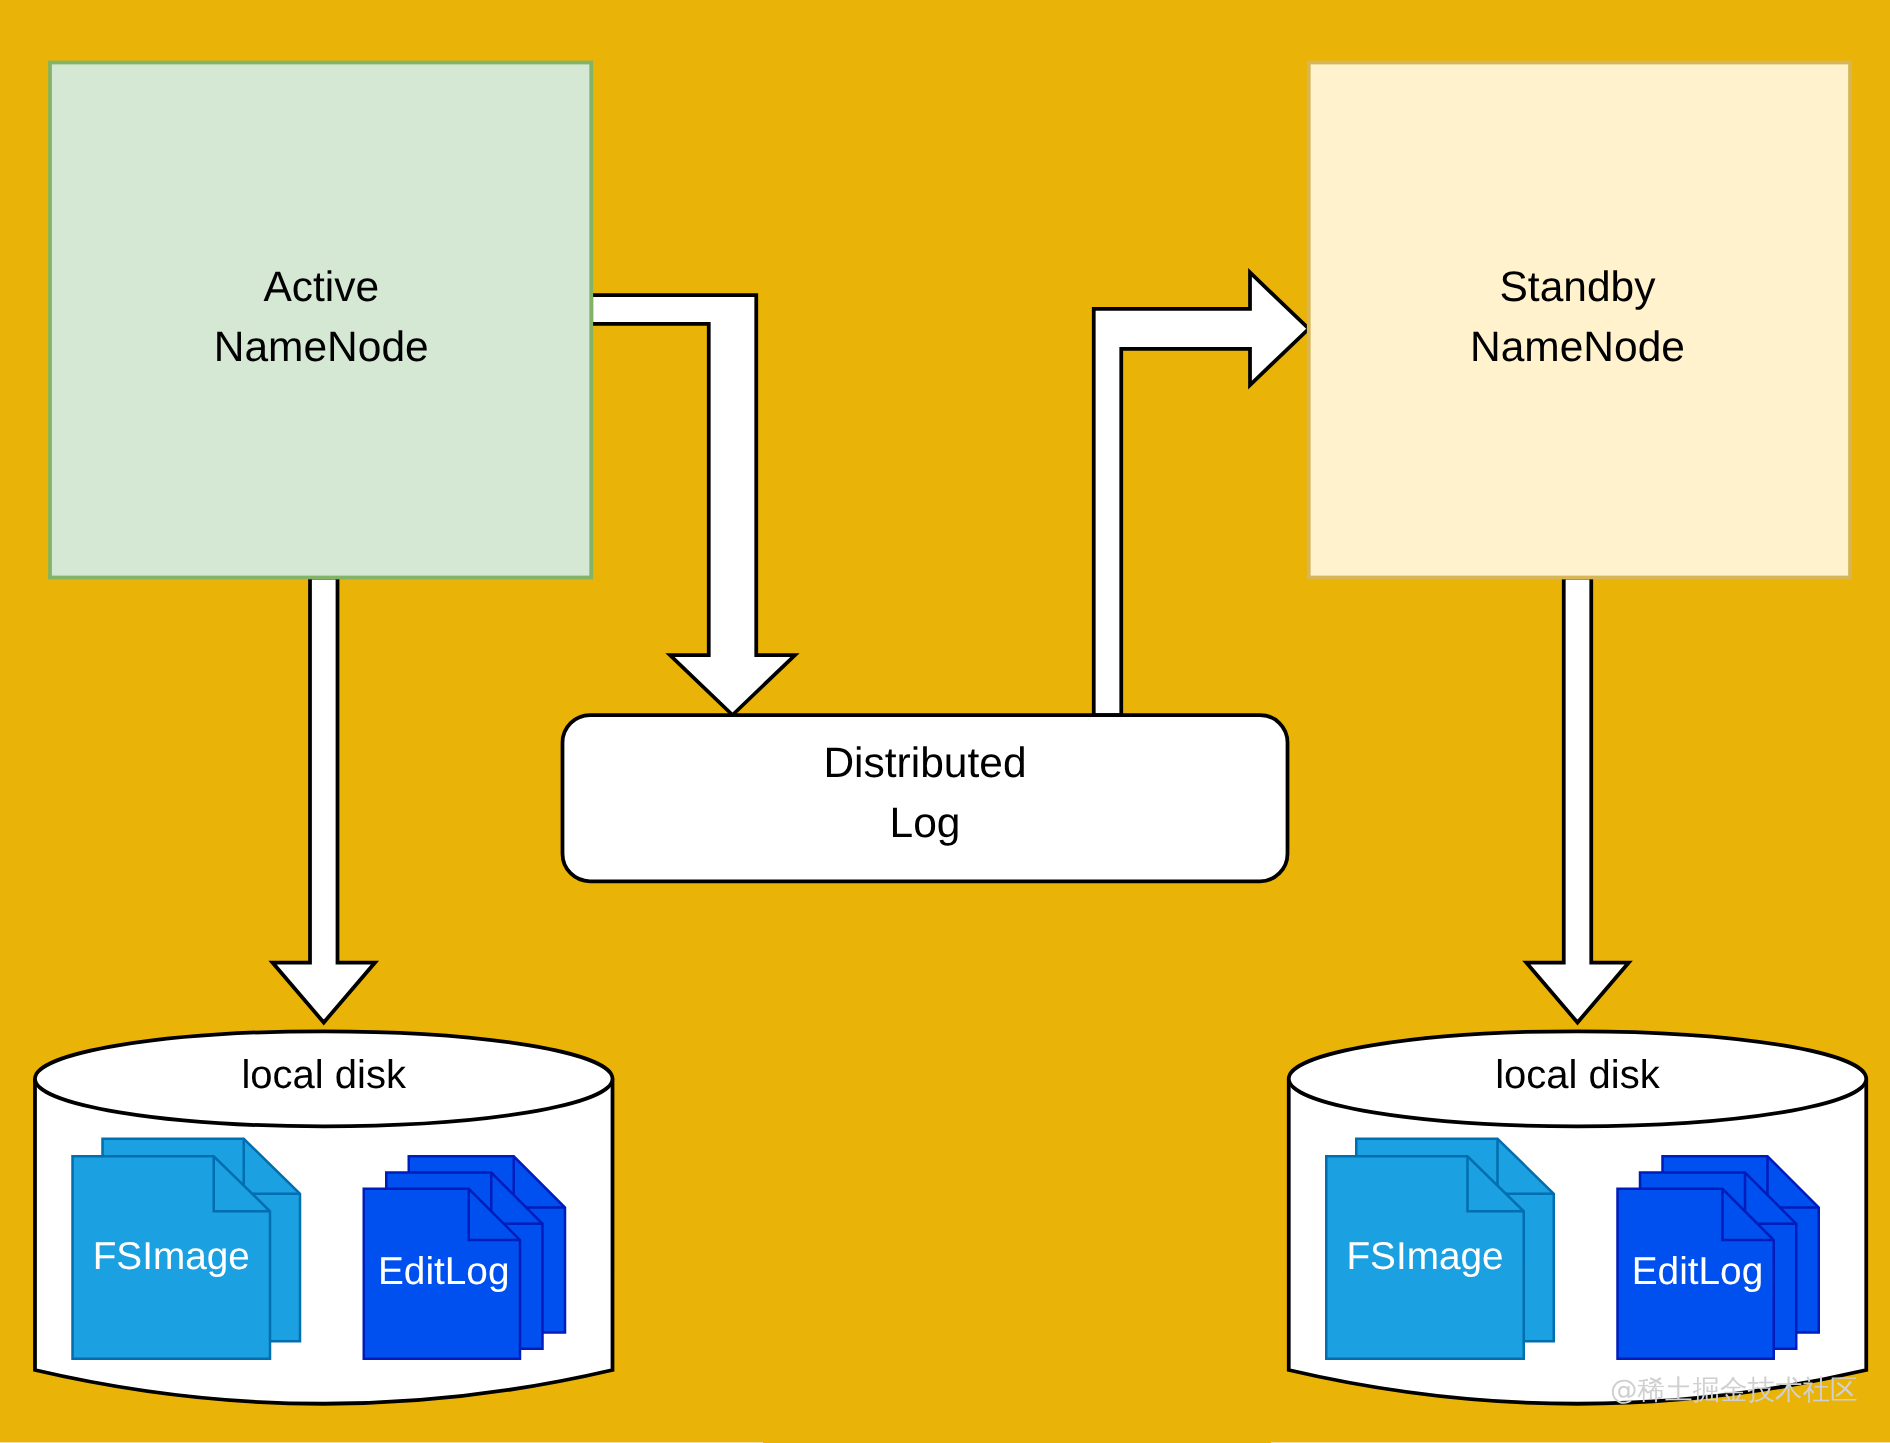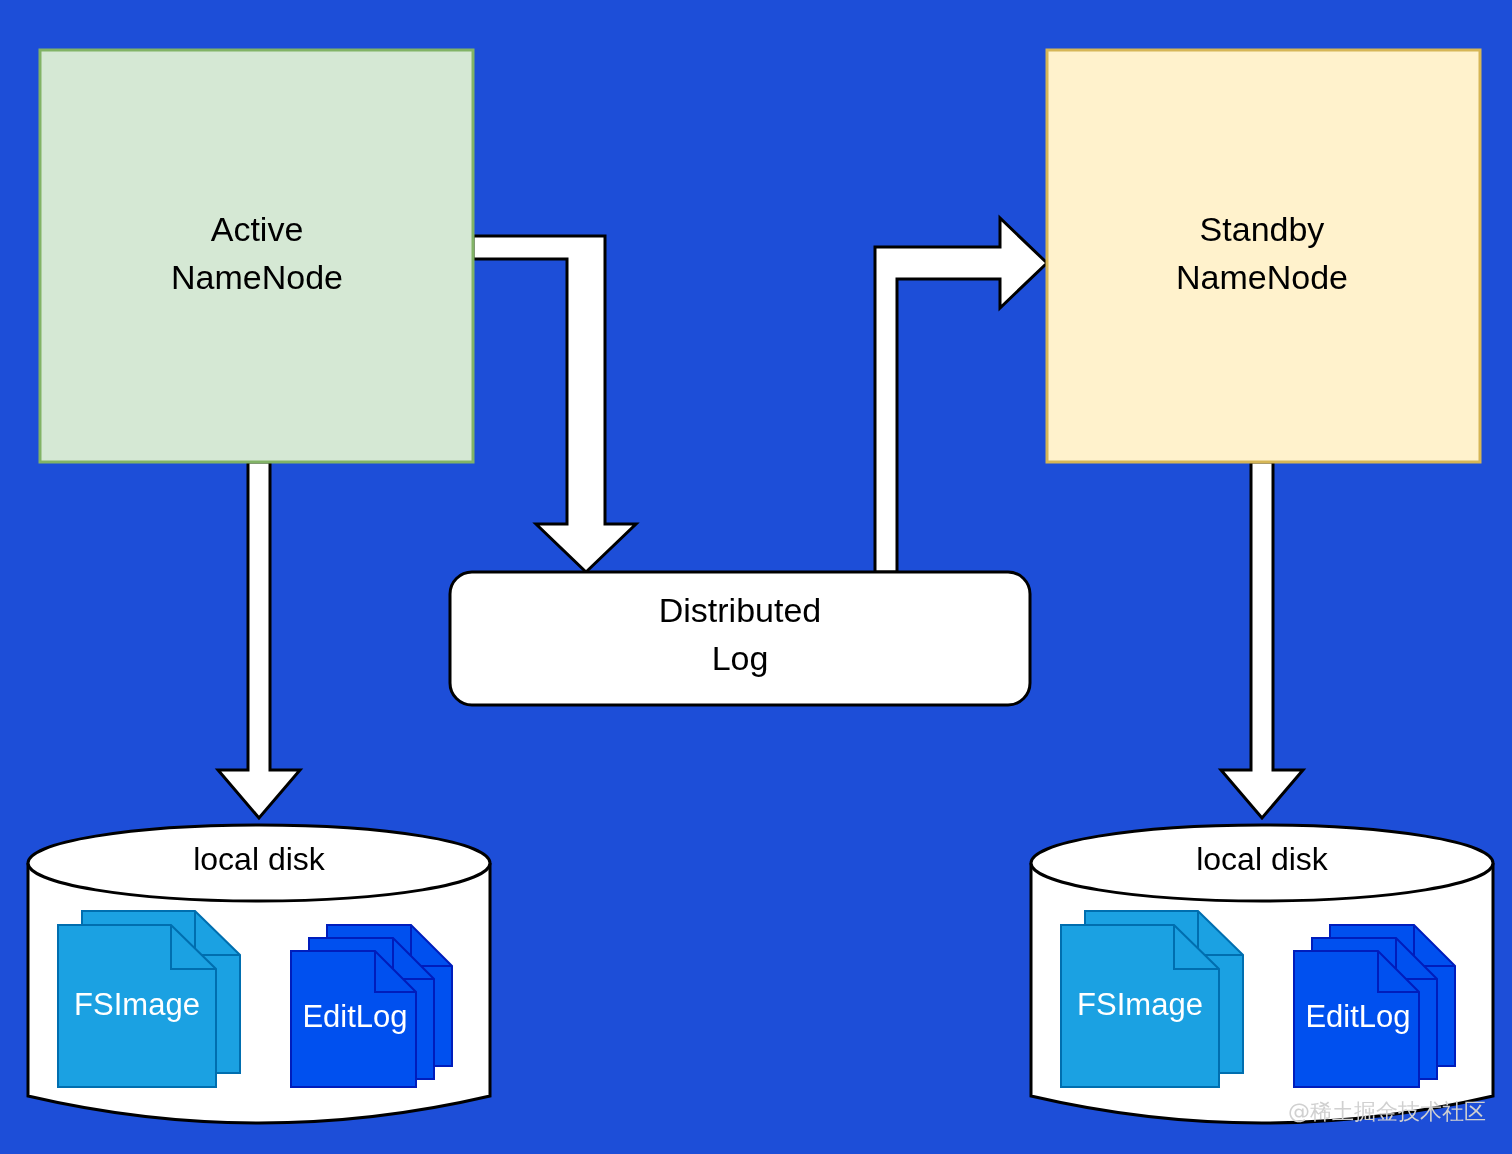--- a/index.html
+++ b/index.html
@@ -7,21 +7,21 @@
     padding: 0;
     background: #ffffff;
   }
   body {
     font-family: "Liberation Sans", "DejaVu Sans", sans-serif;
   }
   #canvas {
     position: relative;
     width: 1512px;
     height: 1154px;
-    background: #1d4ed8;
+    background: #eab308;
     overflow: hidden;
   }
   #diagram-svg {
     position: absolute;
     top: 0;
     left: 0;
     width: 1512px;
     height: 1154px;
   }
   .node-label {

